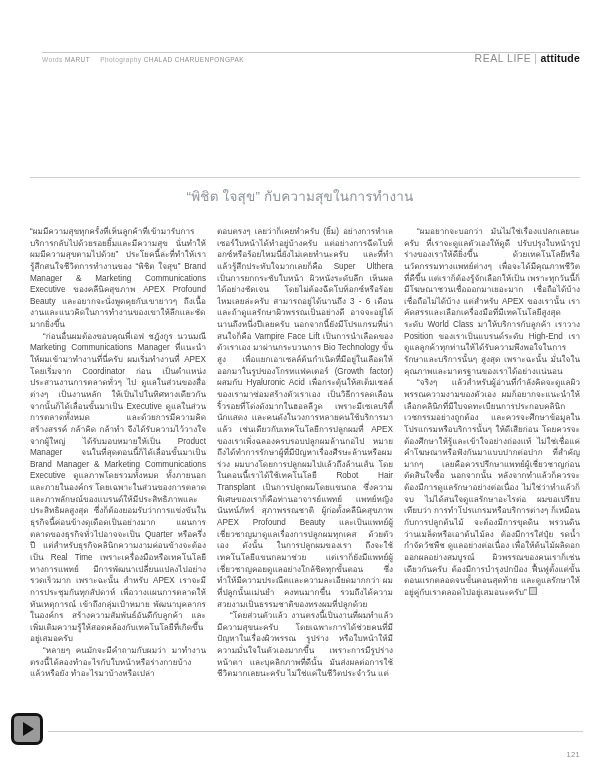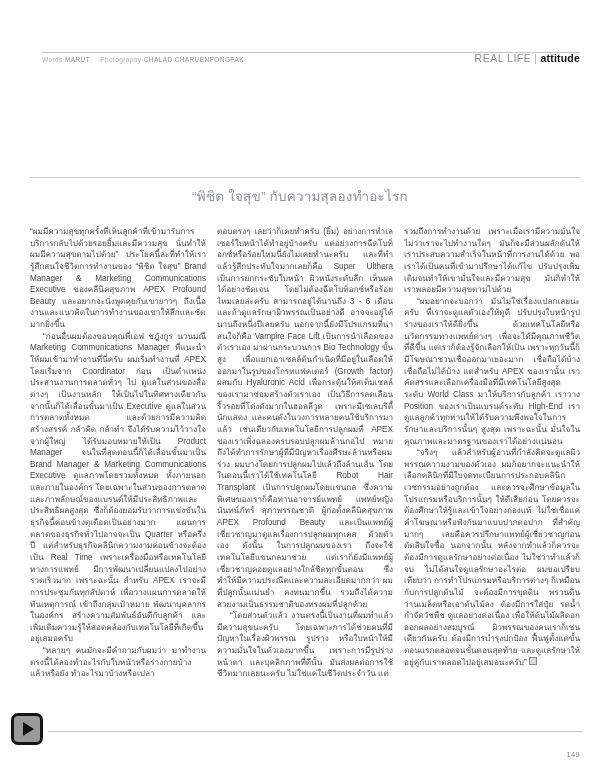--- a/index.html
+++ b/index.html
@@ -87,38 +87,37 @@
       <span class="cred-label">Photography</span>
       <span class="cred-name">CHALAD CHARUENPONGPAK</span>
     </div>
     <div class="masthead">
       <span>REAL LIFE</span><span class="sep">|</span><span class="mag">attitude</span>
     </div>
   </div>
   <div class="header-rule"></div>
 
   <div class="headline-divider"></div>
-  <div class="subtitle">“พิชิต ใจสุข” กับความสุลองทำอะไรก</div>
+  <div class="subtitle">“พิชิต ใจสุข” กับความสุขในการทำงาน</div>
 
   <div class="body-cols">
     <div class="col">
       <p>“ผมมีความสุขทุกครั้งที่เห็นลูกค้าที่เข้ามารับการบริการกลับไปด้วยรอยยิ้มและมีความสุข นั่นทำให้ผมมีความสุขตามไปด้วย” ประโยคนี้ล่ะที่ทำให้เรารู้สึกสนใจชีวิตการทำงานของ “พิชิต ใจสุข” Brand Manager &amp; Marketing Communications Executive ของคลีนิคสุขภาพ APEX Profound Beauty และอยากจะนั่งพูดคุยกับเขายาวๆ ถึงเนื้องานและแนวคิดในการทำงานของเขาให้ลึกและชัดมากยิ่งขึ้น</p>
       <p class="indent">“ก่อนอื่นผมต้องขอบคุณพี่เอฟ ชฎังกูร นวนมณี Marketing Communications Manager ที่แนะนำให้ผมเข้ามาทำงานที่นี่ครับ ผมเริ่มทำงานที่ APEX โดยเริ่มจาก Coordinator ก่อน เป็นตำแหน่งประสานงานการตลาดทั่วๆ ไป ดูแลในส่วนของสื่อต่างๆ เป็นงานหลัก ให้เป็นไปในทิศทางเดียวกัน จากนั้นก็ได้เลื่อนขั้นมาเป็น Executive ดูแลในส่วนการตลาดทั้งหมด และด้วยการมีความคิดสร้างสรรค์ กล้าคิด กล้าทำ จึงได้รับความไว้วางใจจากผู้ใหญ่ ได้รับมอบหมายให้เป็น Product Manager จนในที่สุดตอนนี้ก็ได้เลื่อนขั้นมาเป็น Brand Manager &amp; Marketing Communications Executive ดูแลภาพโดยรวมทั้งหมด ทั้งภายนอกและภายในองค์กร โดยเฉพาะในส่วนของการตลาดและภาพลักษณ์ของแบรนด์ให้มีประสิทธิภาพและประสิทธิผลสูงสุด ซึ่งก็ต้องยอมรับว่าการแข่งขันในธุรกิจนี้ค่อนข้างดุเดือดเป็นอย่างมาก แผนการตลาดของธุรกิจทั่วไปอาจจะเป็น Quarter หรือครึ่งปี แต่สำหรับธุรกิจคลินิกความงามค่อนข้างจะต้องเป็น Real Time เพราะเครื่องมือหรือเทคโนโลยีทางการแพทย์ มีการพัฒนาเปลี่ยนแปลงไปอย่างรวดเร็วมาก เพราะฉะนั้น สำหรับ APEX เราจะมีการประชุมกันทุกสัปดาห์ เพื่อวางแผนการตลาดให้ทันเหตุการณ์ เข้าถึงกลุ่มเป้าหมาย พัฒนาบุคลากรในองค์กร สร้างความสัมพันธ์อันดีกับลูกค้า และเพิ่มเติมความรู้ให้สอดคล้องกับเทคโนโลยีที่เกิดขึ้นอยู่เสมอครับ</p>
       <p class="indent">“หลายๆ คนมักจะมีคำถามกับผมว่า มาทำงานตรงนี้ได้ลองทำอะไรกับใบหน้าหรือร่างกายบ้างแล้วหรือยัง ทำอะไรมาบ้างหรือเปล่า</p>
     </div>
     <div class="col">
       <p>ตอบตรงๆ เลยว่าก็เคยทำครับ (ยิ้ม) อย่างการทำเลเซอร์ใบหน้าได้ทำอยู่บ้างครับ แต่อย่างการฉีดโบท็อกซ์หรือร้อยไหมนี่ยังไม่เคยทำนะครับ และที่ทำแล้วรู้สึกประทับใจมากเลยก็คือ Super Ulthera เป็นการยกกระชับใบหน้า ผิวหนังระดับลึก เห็นผลได้อย่างชัดเจน โดยไม่ต้องฉีดโบท็อกซ์หรือร้อยไหมเลยล่ะครับ สามารถอยู่ได้นานถึง 3 - 6 เดือน และถ้าดูแลรักษาผิวพรรณเป็นอย่างดี อาจจะอยู่ได้นานถึงหนึ่งปีเลยครับ นอกจากนี้ยังมีโปรแกรมที่น่าสนใจก็คือ Vampire Face Lift เป็นการนำเลือดของตัวเราเอง มาผ่านกระบวนการ Bio Technology ขั้นสูง เพื่อแยกเอาเซลล์ต้นกำเนิดที่มีอยู่ในเลือดให้ออกมาในรูปของโกรทแฟคเตอร์ (Growth factor) ผสมกับ Hyaluronic Acid เพื่อกระตุ้นให้สเต็มเซลล์ของเรามาซ่อมสร้างตัวเราเอง เป็นวิธีการลดเลือนริ้วรอยที่โด่งดังมากในฮอลลีวูด เพราะมีเซเลบริตี้ นักแสดง และคนดังในวงการหลายคนใช้บริการมาแล้ว เช่นเดียวกับเทคโนโลยีการปลูกผมที่ APEX ของเราเพิ่งฉลองครบรอบปลูกผมล้านกอไป หมายถึงได้ทำการรักษาผู้ที่มีปัญหาเรื่องศีรษะล้านหรือผมร่วง ผมบางโดยการปลูกผมไปแล้วถึงล้านเส้น โดยในตอนนี้เราได้ใช้เทคโนโลยี Robot Hair Transplant เป็นการปลูกผมโดยแขนกล ซึ่งความพิเศษของเราก็คือท่านอาจารย์แพทย์ แพทย์หญิงนันทน์ภัทร์ สุภาพรรณชาติ ผู้ก่อตั้งคลีนิคสุขภาพ APEX Profound Beauty และเป็นแพทย์ผู้เชี่ยวชาญมาดูแลเรื่องการปลูกผมทุกเคส ด้วยตัวเอง ดังนั้น ในการปลูกผมของเรา ถึงจะใช้เทคโนโลยีแขนกลมาช่วย แต่เราก็ยังมีแพทย์ผู้เชี่ยวชาญคอยดูแลอย่างใกล้ชิดทุกขั้นตอน ซึ่งทำให้มีความประณีตและความละเอียดมากกว่า ผมที่ปลูกนั้นแม่นยำ คงทนมากขึ้น รวมถึงได้ความสวยงามเป็นธรรมชาติของทรงผมที่ปลูกด้วย</p>
       <p class="indent">“โดยส่วนตัวแล้ว งานตรงนี้เป็นงานที่ผมทำแล้วมีความสุขนะครับ โดยเฉพาะการได้ช่วยคนที่มีปัญหาในเรื่องผิวพรรณ รูปร่าง หรือใบหน้าให้มีความมั่นใจในตัวเองมากขึ้น เพราะการมีรูปร่างหน้าตา และบุคลิกภาพที่ดีนั้น มันส่งผลต่อการใช้ชีวิตมากเลยนะครับ ไม่ใช่แค่ในชีวิตประจำวัน แต่</p>
     </div>
     <div class="col">
-      <p>รวมถึงการทำงานด้วย เพราะเมื่อเรามีความมั่นใจไม่ว่าเราจะไปทำงานใดๆ มันก็จะมีส่วนผลักดันให้เราประสบความสำเร็จในหน้าที่การงานได้ด้วย พอเราได้เป็นคนที่เข้ามาปรึกษาได้แก้ไข ปรับปรุงเพิ่มเติมจนทำให้เขามั่นใจและมีความสุข มันก็ทำให้เราพลอยมีความสุขตามไปด้วย</p>
       <p class="indent">“ผมอยากจะบอกว่า มันไม่ใช่เรื่องแปลกเลยนะครับ ที่เราจะดูแลตัวเองให้ดูดี ปรับปรุงใบหน้ารูปร่างของเราให้ดียิ่งขึ้น ด้วยเทคโนโลยีหรือนวัตกรรมทางแพทย์ต่างๆ เพื่อจะได้มีคุณภาพชีวิตที่ดีขึ้น แต่เราก็ต้องรู้จักเลือกให้เป็น เพราะทุกวันนี้ก็มีโฆษณาชวนเชื่อออกมาเยอะมาก เชื่อถือได้บ้าง เชื่อถือไม่ได้บ้าง แต่สำหรับ APEX ของเรานั้น เราคัดสรรและเลือกเครื่องมือที่มีเทคโนโลยีสูงสุดระดับ World Class มาให้บริการกับลูกค้า เราวาง Position ของเราเป็นแบรนด์ระดับ High-End เราดูแลลูกค้าทุกท่านให้ได้รับความพึงพอใจในการรักษาและบริการนั้นๆ สูงสุด เพราะฉะนั้น มั่นใจในคุณภาพและมาตรฐานของเราได้อย่างแน่นอน</p>
       <p class="indent"><span>“จริงๆ แล้วสำหรับผู้อ่านที่กำลังคิดจะดูแลผิวพรรณความงามของตัวเอง ผมก็อยากจะแนะนำให้เลือกคลินิกที่มีใบจดทะเบียนการประกอบคลินิกเวชกรรมอย่างถูกต้อง และควรจะศึกษาข้อมูลในโปรแกรมหรือบริการนั้นๆ ให้ดีเสียก่อน โดยควรจะต้องศึกษาให้รู้และเข้าใจอย่างถ่องแท้ ไม่ใช่เชื่อแค่คำโฆษณาหรือฟังกันมาแบบปากต่อปาก ที่สำคัญมากๆ เลยคือควรปรึกษาแพทย์ผู้เชี่ยวชาญก่อนตัดสินใจซื้อ นอกจากนั้น หลังจากทำแล้วก็ควรจะต้องมีการดูแลรักษาอย่างต่อเนื่อง ไม่ใช่ว่าทำแล้วก็จบ ไม่ได้สนใจดูแลรักษาอะไรต่อ ผมขอเปรียบเทียบว่า การทำโปรแกรมหรือบริการต่างๆ ก็เหมือนกับการปลูกต้นไม้ จะต้องมีการขุดดิน พรวนดิน ว่านเมล็ดหรือเอาต้นไม้ลง ต้องมีการใส่ปุ๋ย รดน้ำ กำจัดวัชพืช ดูแลอย่างต่อเนื่อง เพื่อให้ต้นไม้ผลิดอกออกผลอย่างสมบูรณ์ ผิวพรรณของคนเราก็เช่นเดียวกันครับ ต้องมีการบำรุงปกป้อง ฟื้นฟูตั้งแต่ขั้นตอนแรกตลอดจนขั้นตอนสุดท้าย และดูแลรักษาให้อยู่คู่กับเราตลอดไปอยู่เสมอนะครับ”</span><span class="end-mark"></span></p>
     </div>
   </div>
 
   <div class="play-badge">
     <div class="play-triangle"></div>
   </div>
   <div class="footer-rule"></div>
-  <div class="page-number">149</div>
+  <div class="page-number">121</div>
 
 </div>
 
 </body></html>

